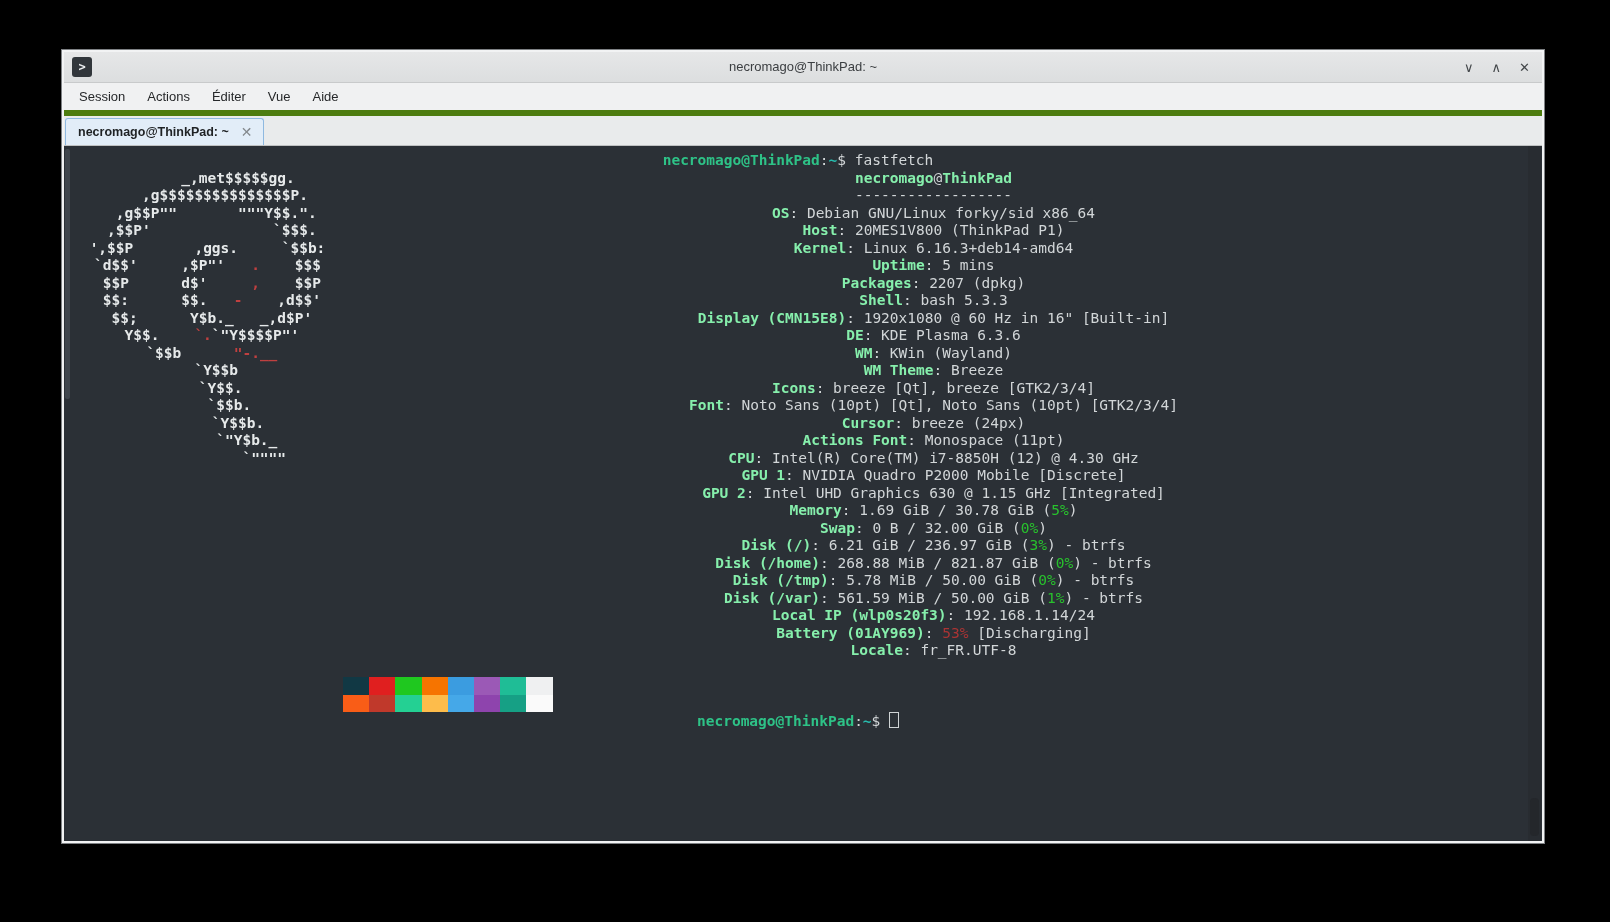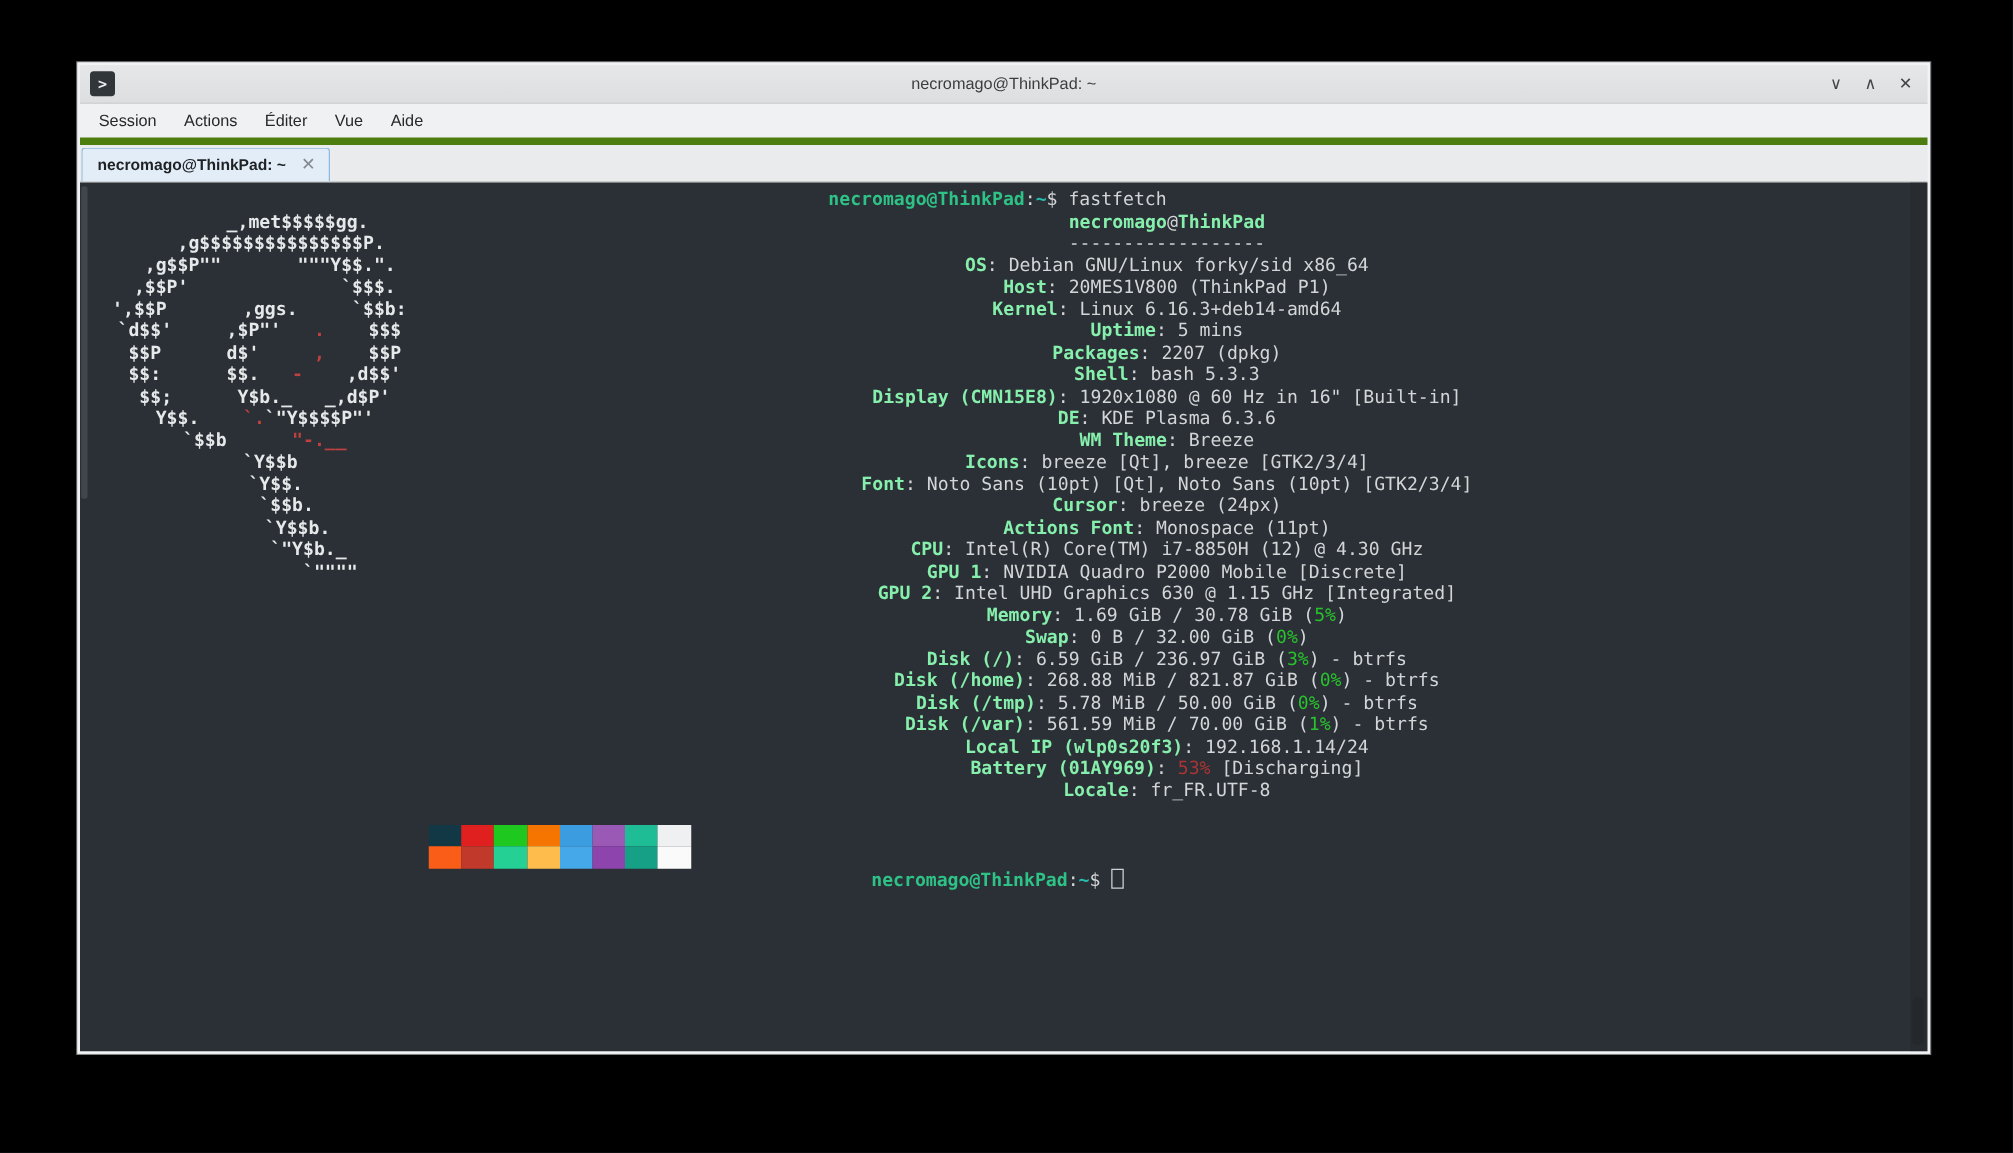--- a/index.html
+++ b/index.html
@@ -112,34 +112,35 @@
               <div class="line"><span class="c-r">necromago</span><span class="c-d">@</span><span class="c-r">ThinkPad</span></div>
               <div class="line"><span class="c-d">------------------</span></div>
               <div class="line"><span class="c-r">OS</span><span class="c-d">: Debian GNU/Linux forky/sid x86_64</span></div>
               <div class="line"><span class="c-r">Host</span><span class="c-d">: 20MES1V800 (ThinkPad P1)</span></div>
               <div class="line"><span class="c-r">Kernel</span><span class="c-d">: Linux 6.16.3+deb14-amd64</span></div>
               <div class="line"><span class="c-r">Uptime</span><span class="c-d">: 5 mins</span></div>
               <div class="line"><span class="c-r">Packages</span><span class="c-d">: 2207 (dpkg)</span></div>
               <div class="line"><span class="c-r">Shell</span><span class="c-d">: bash 5.3.3</span></div>
               <div class="line"><span class="c-r">Display (CMN15E8)</span><span class="c-d">: 1920x1080 @ 60 Hz in 16" [Built-in]</span></div>
               <div class="line"><span class="c-r">DE</span><span class="c-d">: KDE Plasma 6.3.6</span></div>
+              <div class="line"><span class="c-r">WM</span><span class="c-d">: KWin (Wayland)</span></div>
               <div class="line"><span class="c-r">WM Theme</span><span class="c-d">: Breeze</span></div>
               <div class="line"><span class="c-r">Icons</span><span class="c-d">: breeze [Qt], breeze [GTK2/3/4]</span></div>
               <div class="line"><span class="c-r">Font</span><span class="c-d">: Noto Sans (10pt) [Qt], Noto Sans (10pt) [GTK2/3/4]</span></div>
               <div class="line"><span class="c-r">Cursor</span><span class="c-d">: breeze (24px)</span></div>
               <div class="line"><span class="c-r">Actions Font</span><span class="c-d">: Monospace (11pt)</span></div>
               <div class="line"><span class="c-r">CPU</span><span class="c-d">: Intel(R) Core(TM) i7-8850H (12) @ 4.30 GHz</span></div>
               <div class="line"><span class="c-r">GPU 1</span><span class="c-d">: NVIDIA Quadro P2000 Mobile [Discrete]</span></div>
               <div class="line"><span class="c-r">GPU 2</span><span class="c-d">: Intel UHD Graphics 630 @ 1.15 GHz [Integrated]</span></div>
               <div class="line"><span class="c-r">Memory</span><span class="c-d">: 1.69 GiB / 30.78 GiB (</span><span class="c-g">5%</span><span class="c-d">)</span></div>
               <div class="line"><span class="c-r">Swap</span><span class="c-d">: 0 B / 32.00 GiB (</span><span class="c-g">0%</span><span class="c-d">)</span></div>
-              <div class="line"><span class="c-r">Disk (/)</span><span class="c-d">: 6.59 GiB / 236.97 GiB (</span><span class="c-g">3%</span><span class="c-d">) - btrfs</span></div>
+              <div class="line"><span class="c-r">Disk (/)</span><span class="c-d">: 6.21 GiB / 236.97 GiB (</span><span class="c-g">3%</span><span class="c-d">) - btrfs</span></div>
               <div class="line"><span class="c-r">Disk (/home)</span><span class="c-d">: 268.88 MiB / 821.87 GiB (</span><span class="c-g">0%</span><span class="c-d">) - btrfs</span></div>
               <div class="line"><span class="c-r">Disk (/tmp)</span><span class="c-d">: 5.78 MiB / 50.00 GiB (</span><span class="c-g">0%</span><span class="c-d">) - btrfs</span></div>
-              <div class="line"><span class="c-r">Disk (/var)</span><span class="c-d">: 561.59 MiB / 70.00 GiB (</span><span class="c-g">1%</span><span class="c-d">) - btrfs</span></div>
+              <div class="line"><span class="c-r">Disk (/var)</span><span class="c-d">: 561.59 MiB / 50.00 GiB (</span><span class="c-g">1%</span><span class="c-d">) - btrfs</span></div>
               <div class="line"><span class="c-r">Local IP (wlp0s20f3)</span><span class="c-d">: 192.168.1.14/24</span></div>
               <div class="line"><span class="c-r">Battery (01AY969)</span><span class="c-d">: </span><span class="c-p">53%</span><span class="c-d"> [Discharging]</span></div>
               <div class="line"><span class="c-r">Locale</span><span class="c-d">: fr_FR.UTF-8</span></div>
               <div class="line"></div>
               <div class="prow">
                 <div class="pblock" style="background: rgb(17, 56, 68);"></div>
                 <div class="pblock" style="background: rgb(224, 31, 31);"></div>
                 <div class="pblock" style="background: rgb(31, 200, 31);"></div>
                 <div class="pblock" style="background: rgb(246, 116, 0);"></div>
                 <div class="pblock" style="background: rgb(59, 156, 224);"></div>

